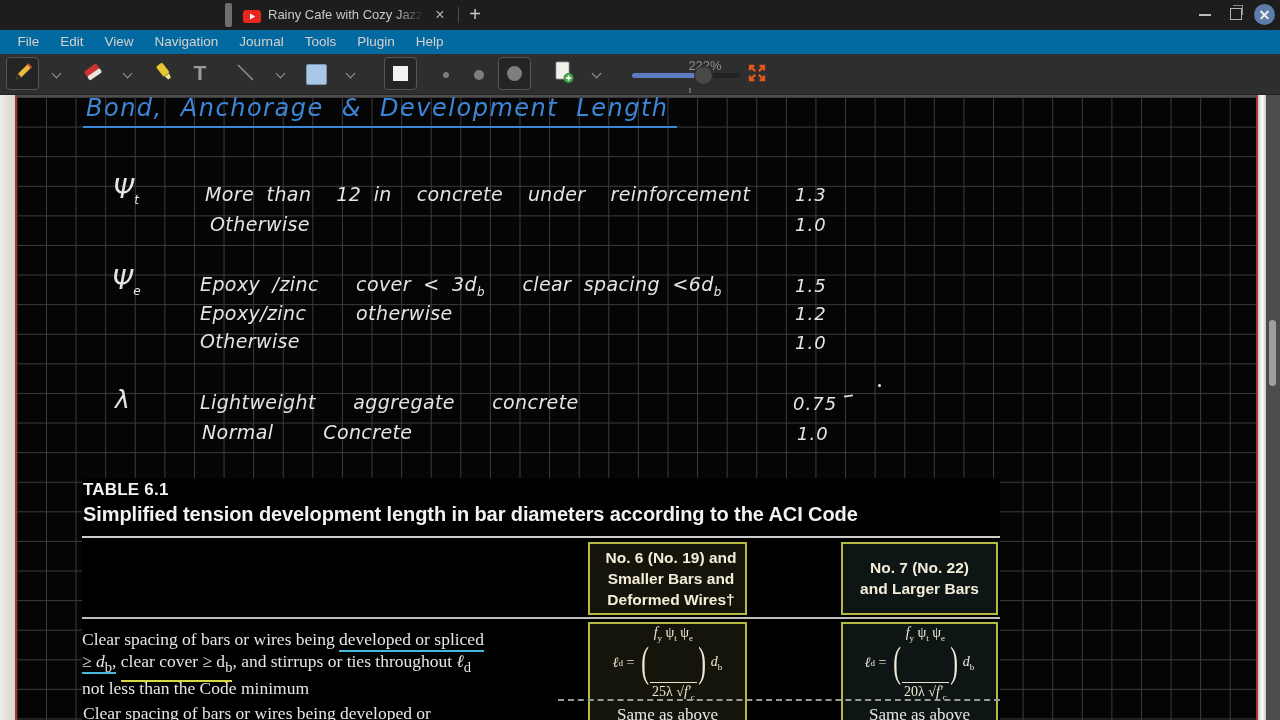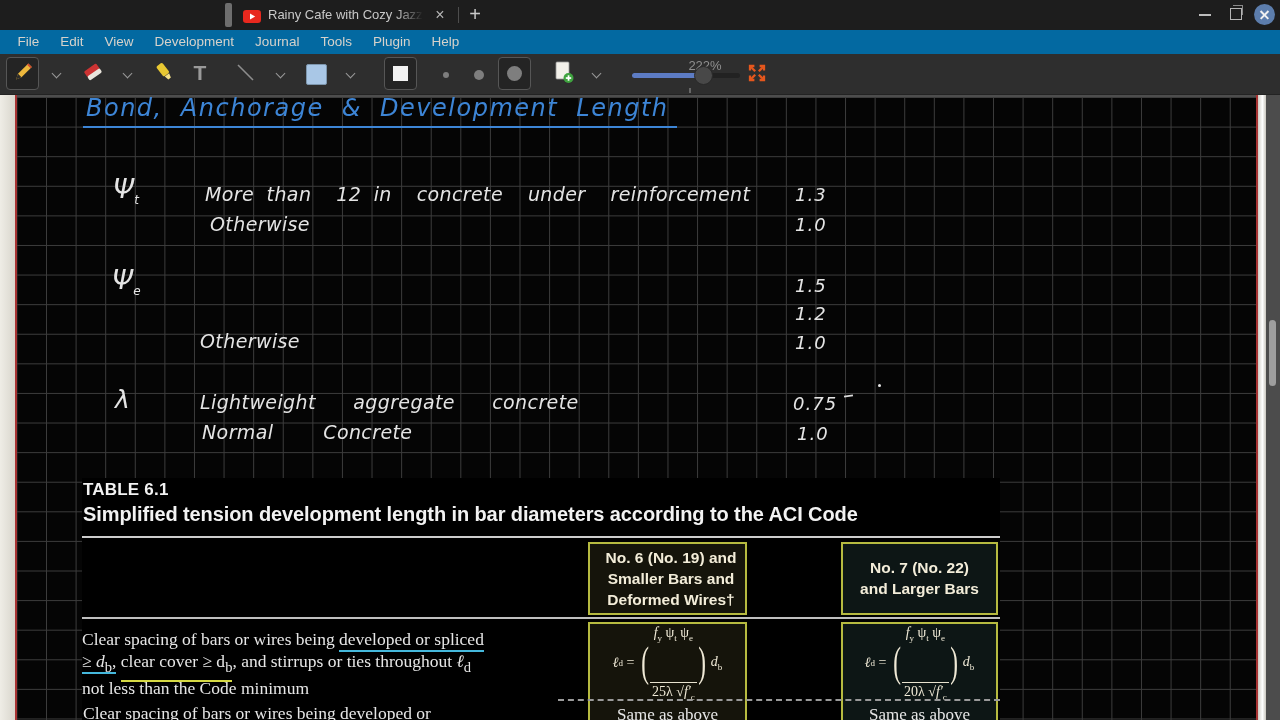--- a/index.html
+++ b/index.html
@@ -123,21 +123,21 @@
     <div class="new-tab">+</div>
     <div class="win-min"></div>
     <div class="win-max"></div>
     <div class="win-close"></div>
   </div>
 
   <div id="menubar">
     <span class="menu-item">File</span>
     <span class="menu-item">Edit</span>
     <span class="menu-item">View</span>
-    <span class="menu-item">Development</span>
+    <span class="menu-item">Navigation</span>
     <span class="menu-item">Journal</span>
     <span class="menu-item">Tools</span>
     <span class="menu-item">Plugin</span>
     <span class="menu-item">Help</span>
   </div>
 
   <div id="toolbar">
     <div class="tool-btn-sel" style="left:6px;">
       <span>
         <svg width="24" height="24" viewBox="0 0 24 24">
@@ -231,21 +231,23 @@
 
       <div class="hw hw-title">Bond, Anchorage &amp; Development Length</div>
 
       <div class="hw hw-sym" style="left:96px; top:76px;"><span>Ψ</span><sub>t</sub></div>
       <div class="hw hw-line" style="left:188px; top:86px;">More than  12 in  concrete  under  reinforcement</div>
       <div class="hw hw-val" style="left:778px; top:87px;">1.3</div>
       <div class="hw hw-line" style="left:193px; top:116px;">Otherwise</div>
       <div class="hw hw-val" style="left:778px; top:117px;">1.0</div>
 
       <div class="hw hw-sym" style="left:95px; top:167px;"><span>Ψ</span><sub>e</sub></div>
+      <div class="hw hw-line" style="left:183px; top:176px;"><span>Epoxy /zinc   cover &lt; 3d</span><sub>b</sub><span>   clear spacing &lt;6d</span><sub>b</sub></div>
       <div class="hw hw-val" style="left:778px; top:178px;">1.5</div>
+      <div class="hw hw-line" style="left:183px; top:205px;">Epoxy/zinc    otherwise</div>
       <div class="hw hw-val" style="left:778px; top:206px;">1.2</div>
       <div class="hw hw-line" style="left:183px; top:233px;">Otherwise</div>
       <div class="hw hw-val" style="left:778px; top:235px;">1.0</div>
 
       <div class="hw hw-sym" style="left:98px; top:288px; font-size:25px;">λ</div>
       <div class="hw hw-line" style="left:183px; top:294px;">Lightweight   aggregate   concrete</div>
       <div class="hw hw-val" style="left:776px; top:296px;">0.75</div>
       <div class="stray-dash"></div>
       <div class="hw hw-line" style="left:185px; top:324px;">Normal    Concrete</div>
       <div class="hw hw-val" style="left:780px; top:326px;">1.0</div>

